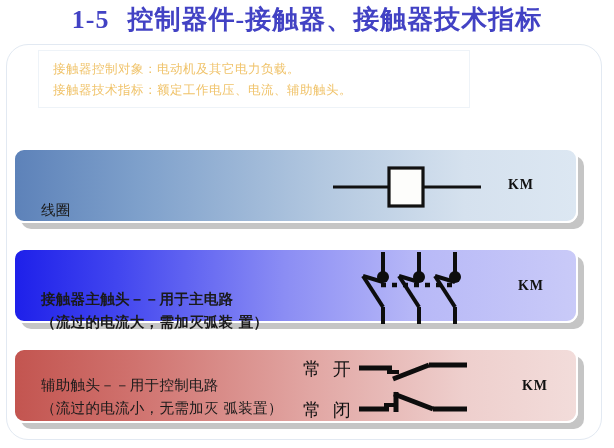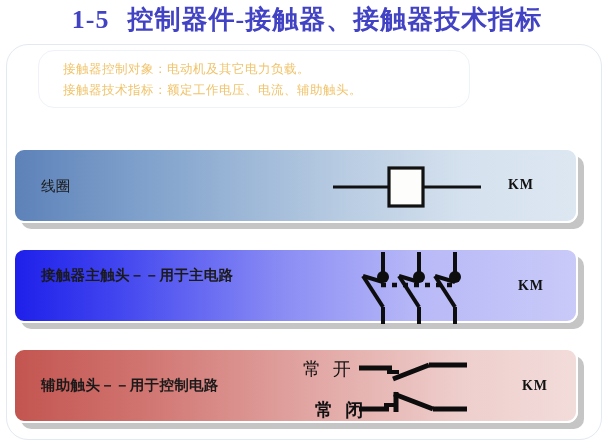--- a/index.html
+++ b/index.html
@@ -32,23 +32,23 @@
     box-sizing:border-box;
     background:transparent;
   }
 
   
   #subtitle-box{
     position:absolute;left:38px;top:50px;
     width:432px;height:58px;
     background:#ffffff;
     border:1px solid #eef3f8;
-    border-radius:16px;
+    border-radius:0;
     box-sizing:border-box;
-    padding:7px 0 0 24px;
+    padding:7px 0 0 14px;
   }
   .sub-line{
     font-family:"DejaVu Sans","Liberation Sans",sans-serif;
     font-size:12.5px;
     color:#f0c36a;
     line-height:21px;
     white-space:nowrap;
     letter-spacing:0.5px;
   }
 
@@ -63,20 +63,21 @@
   }
   .panel .ptext{
     position:absolute;
     left:26px;
     font-family:"DejaVu Sans","Liberation Sans",sans-serif;
     font-size:14.5px;
     color:#1a1a1a;
     line-height:23px;
     white-space:nowrap;
     letter-spacing:0.3px;
+    margin-top:24px;
   }
   .panel .km{
     position:absolute;
     font-family:"Liberation Serif","DejaVu Serif",serif;
     font-size:14px;
     color:#111111;
     font-weight:bold;
     letter-spacing:1px;
     margin-left:12px;
   }
@@ -92,21 +93,21 @@
     top:248px;height:75px;
     background:linear-gradient(to right,#1e20ea 0%,#4145ef 18%,#8b8df4 48%,#b8b9f7 72%,#c9caf8 100%);
   }
   #panel-main .ptext{ top:14px;font-weight:bold; }
   #panel-main .km{ right:32px; top:28px; }
 
   #panel-aux{
     top:348px;height:75px;
     background:linear-gradient(to right,#c35550 0%,#cf706c 20%,#e1a5a2 52%,#eecfcd 80%,#f2dcda 100%);
   }
-  #panel-aux .ptext{ top:24px;font-weight:bold; }
+  #panel-aux .ptext{ top:0; }
   #panel-aux .km{ right:28px; top:28px; }
 
   
   .sym{ position:absolute; }
   #coil-symbol{ right:85px; top:12px; width:160px; height:50px; }
   #main-symbol{ right:105px; top:2px; width:110px; height:72px; }
   #aux-symbol{ right:58px; top:4px; width:215px; height:68px; }
 
   .nolabel{
     position:absolute;
@@ -138,20 +139,21 @@
       <line x1="92" y1="25" x2="150" y2="25" stroke="#111" stroke-width="3.2"></line>
     </svg>
   </div>
 
   <div class="km">KM</div>
 </div>
 
 <div class="panel" id="panel-main">
   <div class="ptext">
     <div>接触器主触头－－用于主电路</div>
+    <div>（流过的电流大，需加灭弧装 置）</div>
   </div>
 
   <div class="sym" id="main-symbol">
     <svg width="110" height="72" viewBox="0 0 110 72" xmlns="http://www.w3.org/2000/svg">
       <g stroke="#0d0d0d" stroke-width="4" fill="none">
 
         <line x1="22" y1="0" x2="22" y2="23"></line>
         <line x1="22" y1="30" x2="2" y2="24"></line>
         <line x1="2" y1="24" x2="22" y2="55"></line>
         <line x1="22" y1="55" x2="22" y2="72"></line>
@@ -174,25 +176,26 @@
       <line x1="20" y1="33" x2="96" y2="33" stroke="#0d0d0d" stroke-width="4.5" stroke-dasharray="5 6"></line>
     </svg>
   </div>
 
   <div class="km">KM</div>
 </div>
 
 <div class="panel" id="panel-aux">
   <div class="ptext">
     <div>辅助触头－－用于控制电路</div>
+    <div>（流过的电流小，无需加灭 弧装置）</div>
   </div>
 
   <div class="sym" id="aux-symbol">
     <div class="nolabel" style="left:0;top:3px;">常 开</div>
-    <div class="nolabel" style="left:12px;top:44px;font-weight:bold;">常 闭</div>
+    <div class="nolabel" style="left:0;top:44px;">常 闭</div>
 
     <svg style="position:absolute;left:56px;top:0;" width="130" height="68" viewBox="0 0 130 68" xmlns="http://www.w3.org/2000/svg">
 
       <g stroke="#0d0d0d" fill="none">
         <line x1="0" y1="14" x2="33" y2="14" stroke-width="5"></line>
         <line x1="28" y1="18" x2="40" y2="18" stroke-width="4"></line>
         <line x1="34" y1="25" x2="70" y2="11" stroke-width="5"></line>
         <line x1="70" y1="11" x2="108" y2="11" stroke-width="5"></line>
       </g>
 

